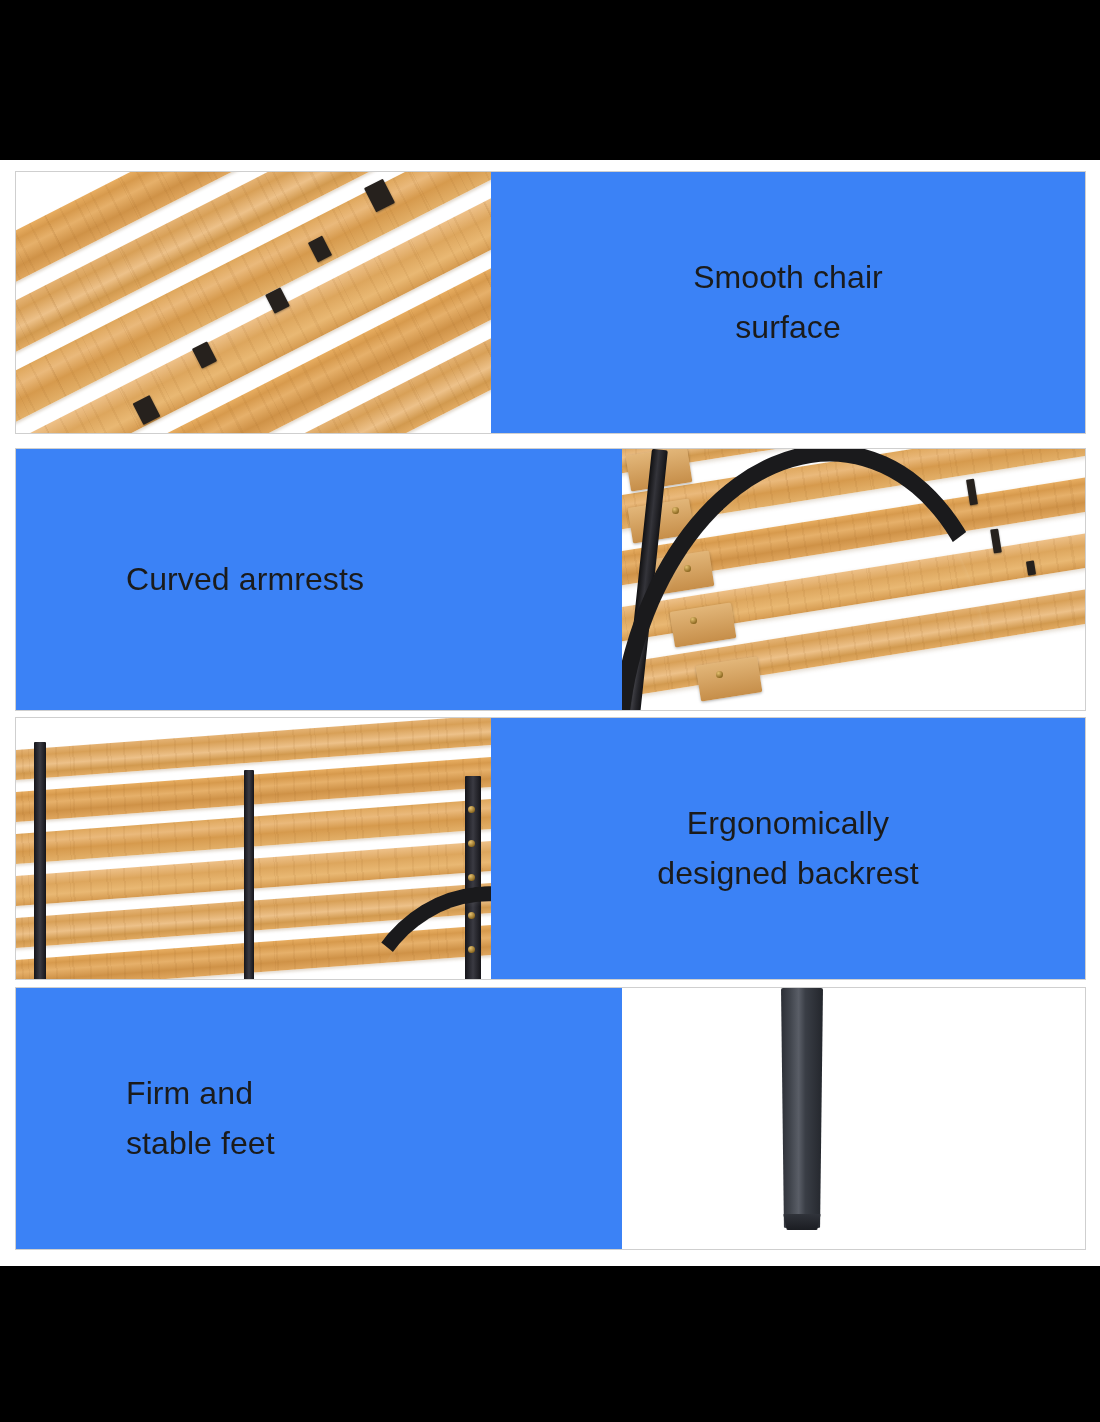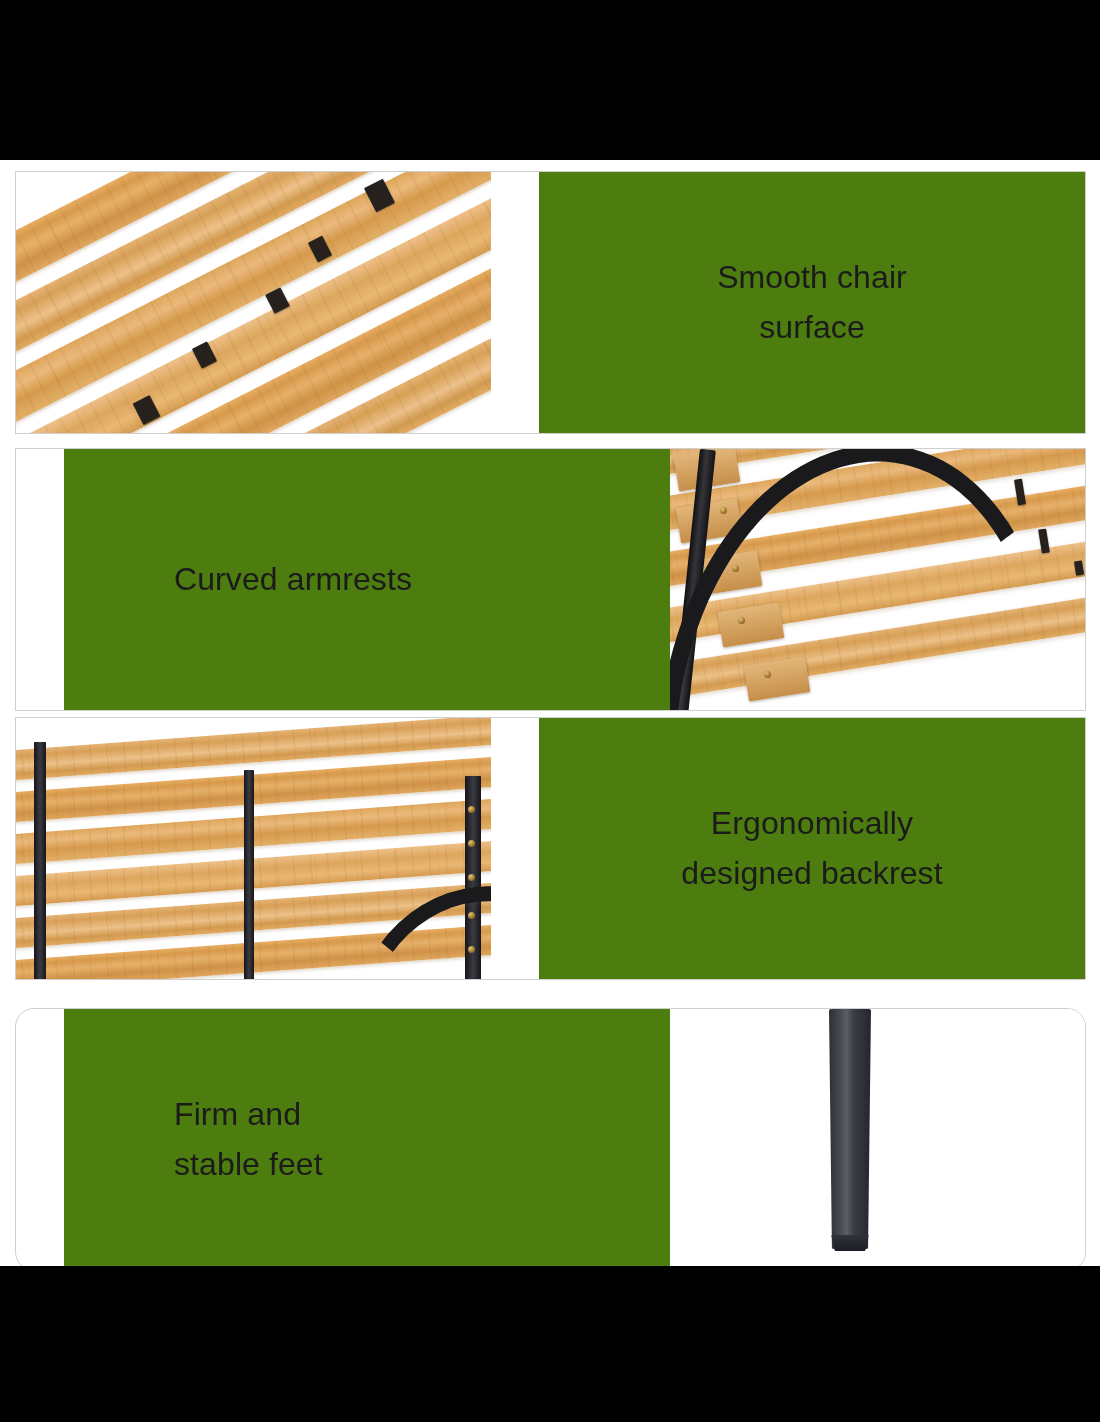--- a/index.html
+++ b/index.html
@@ -29,30 +29,29 @@
     height:263px;
     display:flex;
     border:1px solid #cfcfcf;
     box-sizing:border-box;
     background:#fff;
     overflow:hidden;
   }
   .row.r1{top:11px;}
   .row.r2{top:288px;}
   .row.r3{top:557px;}
-  .row.r4{top:848px;border-radius:19px;}
+  .row.r4{top:827px;}
 
   .caption{
-    background:#4d7c0f;
+    background:#3b82f6;
     display:flex;
     align-items:center;
     box-sizing:border-box;
     flex:0 0 auto;
     height:100%;
-    margin-left:48px;
   }
   .caption-text{
     font-size:32px;
     font-weight:300;
     color:#1b1b1b;
     line-height:1.55;
     letter-spacing:.1px;
     white-space:pre-line;
   }
   .cap-center{justify-content:center;text-align:center;}

